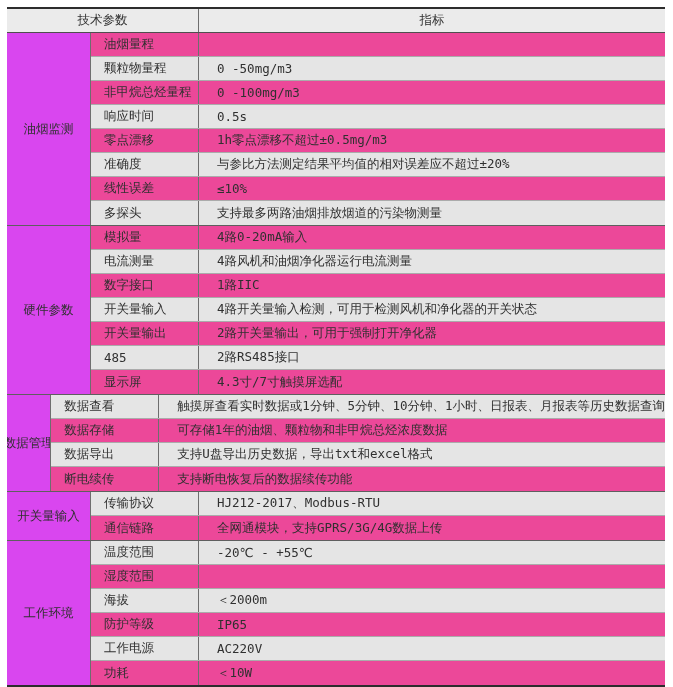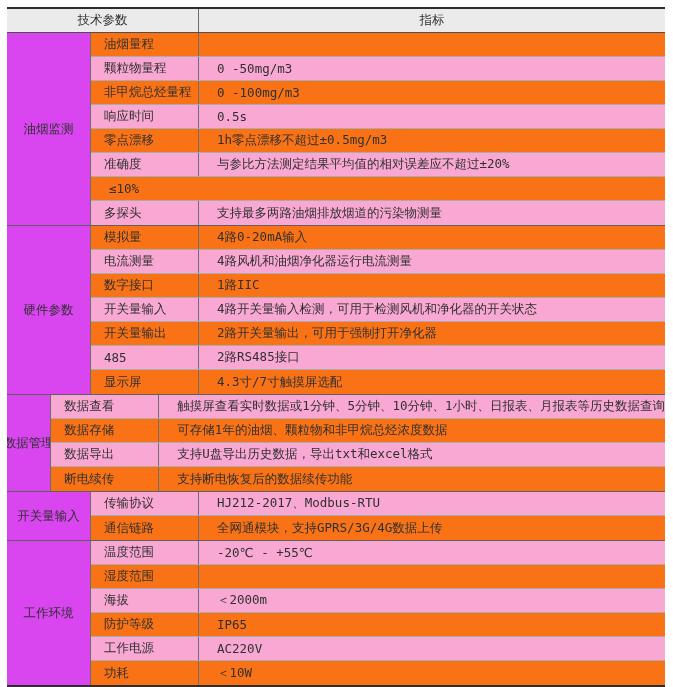--- a/index.html
+++ b/index.html
@@ -45,24 +45,24 @@
     display: flex; align-items: center; justify-content: center;
     background: #d946ef;
     white-space: nowrap; overflow: hidden;
   }
   .rows { flex: 1; }
 
   .row {
     display: flex;
     height: 24px;
     border-bottom: 1px solid #ababab;
-    background: #f97316;
+    background: #ec4899;
   }
   .rows .row:last-child { border-bottom: none; justify-content: space-between; }
-  .row.alt { background: #f9a8d4; }
+  .row.alt { background: #e5e5e5; }
 
   .param {
     width: 108px;
     border-right: 1px solid #6e6e6e;
     display: flex; align-items: center;
     padding-left: 13px;
     white-space: nowrap; overflow: hidden;
   }
   .value {
     flex: 1;
@@ -101,20 +101,21 @@
             </div>
             <div class="row">
               <div class="param">零点漂移</div>
               <div class="value">1h零点漂移不超过±0.5mg/m3</div>
             </div>
             <div class="row alt">
               <div class="param">准确度</div>
               <div class="value">与参比方法测定结果平均值的相对误差应不超过±20%</div>
             </div>
             <div class="row">
+              <div class="param">线性误差</div>
               <div class="value">≤10%</div>
             </div>
             <div class="row alt">
               <div class="param">多探头</div>
               <div class="value">支持最多两路油烟排放烟道的污染物测量</div>
             </div>
           </div>
         </div>
         <div class="section">
           <div class="cat-cell">硬件参数</div>

